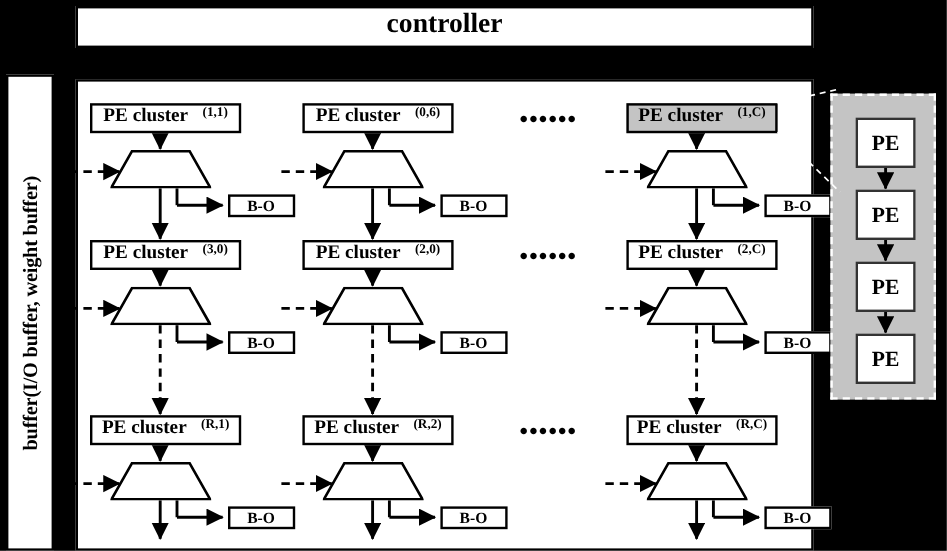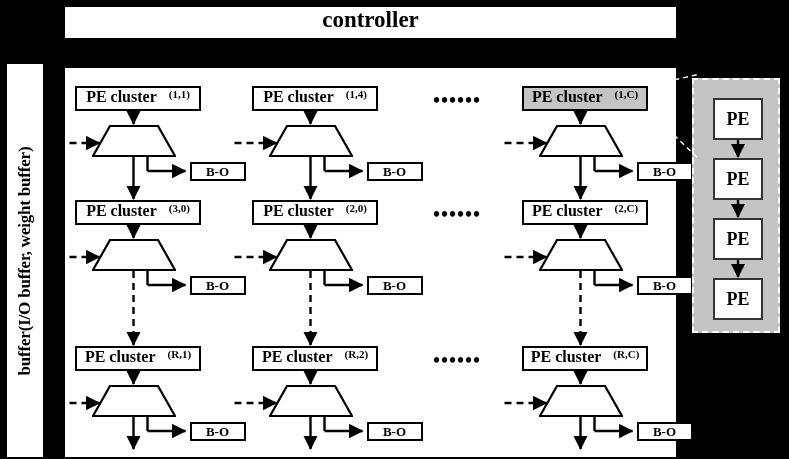--- a/index.html
+++ b/index.html
@@ -162,21 +162,21 @@
         <div class="muxtext">
           <span></span>
           <span></span>
         </div>
       </div>
       <div class="bobox" style="left: 124.5px; top: 94px;">
         <span>B-O</span>
       </div>
       <div class="pebox" style="left: 187px; top: 18px;">
         <span>PE cluster</span>
-        <span class="sub">(1,4)</span>
+        <span class="sub">(0,6)</span>
       </div>
       <div class="mux" style="left: 203.5px; top: 57px;">
         <svg width="84" height="32">
           <polygon points="18,1 66,1 83,31 1,31" fill="#fff" stroke="#000" stroke-width="2.2"></polygon>
         </svg>
         <div class="muxtext">
           <span></span>
           <span></span>
         </div>
       </div>

